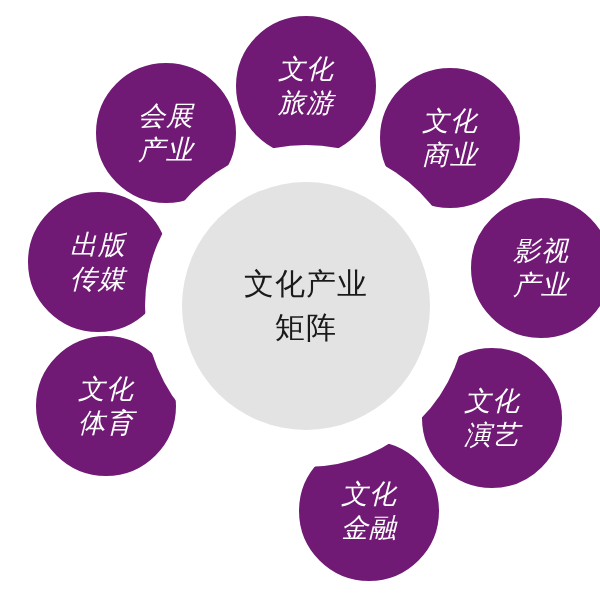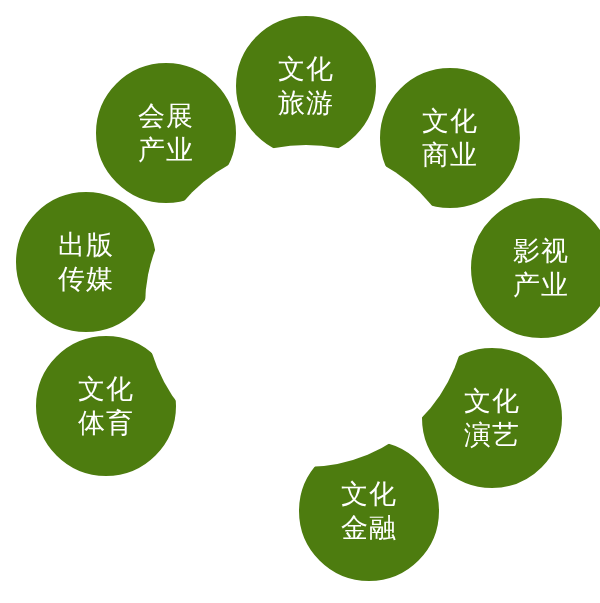--- a/index.html
+++ b/index.html
@@ -1,38 +1,38 @@
 <!DOCTYPE html>
 <html><head>
 <meta charset="utf-8">
 <style>
   html, body { margin: 0; padding: 0; background: #ffffff; }
   body { width: 600px; height: 603px; overflow: hidden; position: relative;
          font-family: "DejaVu Sans", "Liberation Sans", sans-serif; }
   .stage { position: absolute; left: 0; top: 0; width: 600px; height: 603px; }
   .petal { position: absolute; width: 148px; height: 148px; border-radius: 50%;
-           background: #4d7c0f; border: 4px solid #ffffff; box-sizing: border-box;
-           display: flex; align-items: center; justify-content: center; }
+           background: #701a75; border: 4px solid #ffffff; box-sizing: border-box;
+           display: flex; align-items: center; justify-content: center; font-style: italic; }
   .petal-label { color: #ffffff; font-size: 27px; line-height: 34px; text-align: center;
                  letter-spacing: 1px; white-space: pre-line; }
   .ring { position: absolute; border-radius: 50%; background: #ffffff; }
   .core { position: absolute; border-radius: 50%; background: #e3e3e3;
           display: flex; align-items: center; justify-content: center; }
   .core-label { color: #1a1a1a; font-size: 30px; line-height: 44px; text-align: center;
                 white-space: pre-line; letter-spacing: 1px; }
 </style>
 </head>
 <body>
 
 <div class="stage">
   <div class="petal" style="left:92px;top:59px;">
     <span class="petal-label">会展
 产业</span>
   </div>
-  <div class="petal" style="left:12px;top:188px;justify-content:center;">
+  <div class="petal" style="left:24px;top:188px;justify-content:center;">
     <span class="petal-label">出版
 传媒</span>
   </div>
   <div class="petal" style="left:32px;top:332px;">
     <span class="petal-label">文化
 体育</span>
   </div>
   <div class="petal" style="left:295px;top:437px;">
     <span class="petal-label">文化
 金融</span>
@@ -48,13 +48,17 @@
   <div class="petal" style="left:376px;top:64px;">
     <span class="petal-label">文化
 商业</span>
   </div>
   <div class="petal" style="left:232px;top:12px;">
     <span class="petal-label">文化
 旅游</span>
   </div>
 
   <div class="ring" style="left:145px;top:145px;width:322px;height:322px;"></div>
+  <div class="core" style="left:182px;top:182px;width:248px;height:248px;">
+    <span class="core-label">文化产业
+矩阵</span>
+  </div>
 </div>
 
 </body></html>

